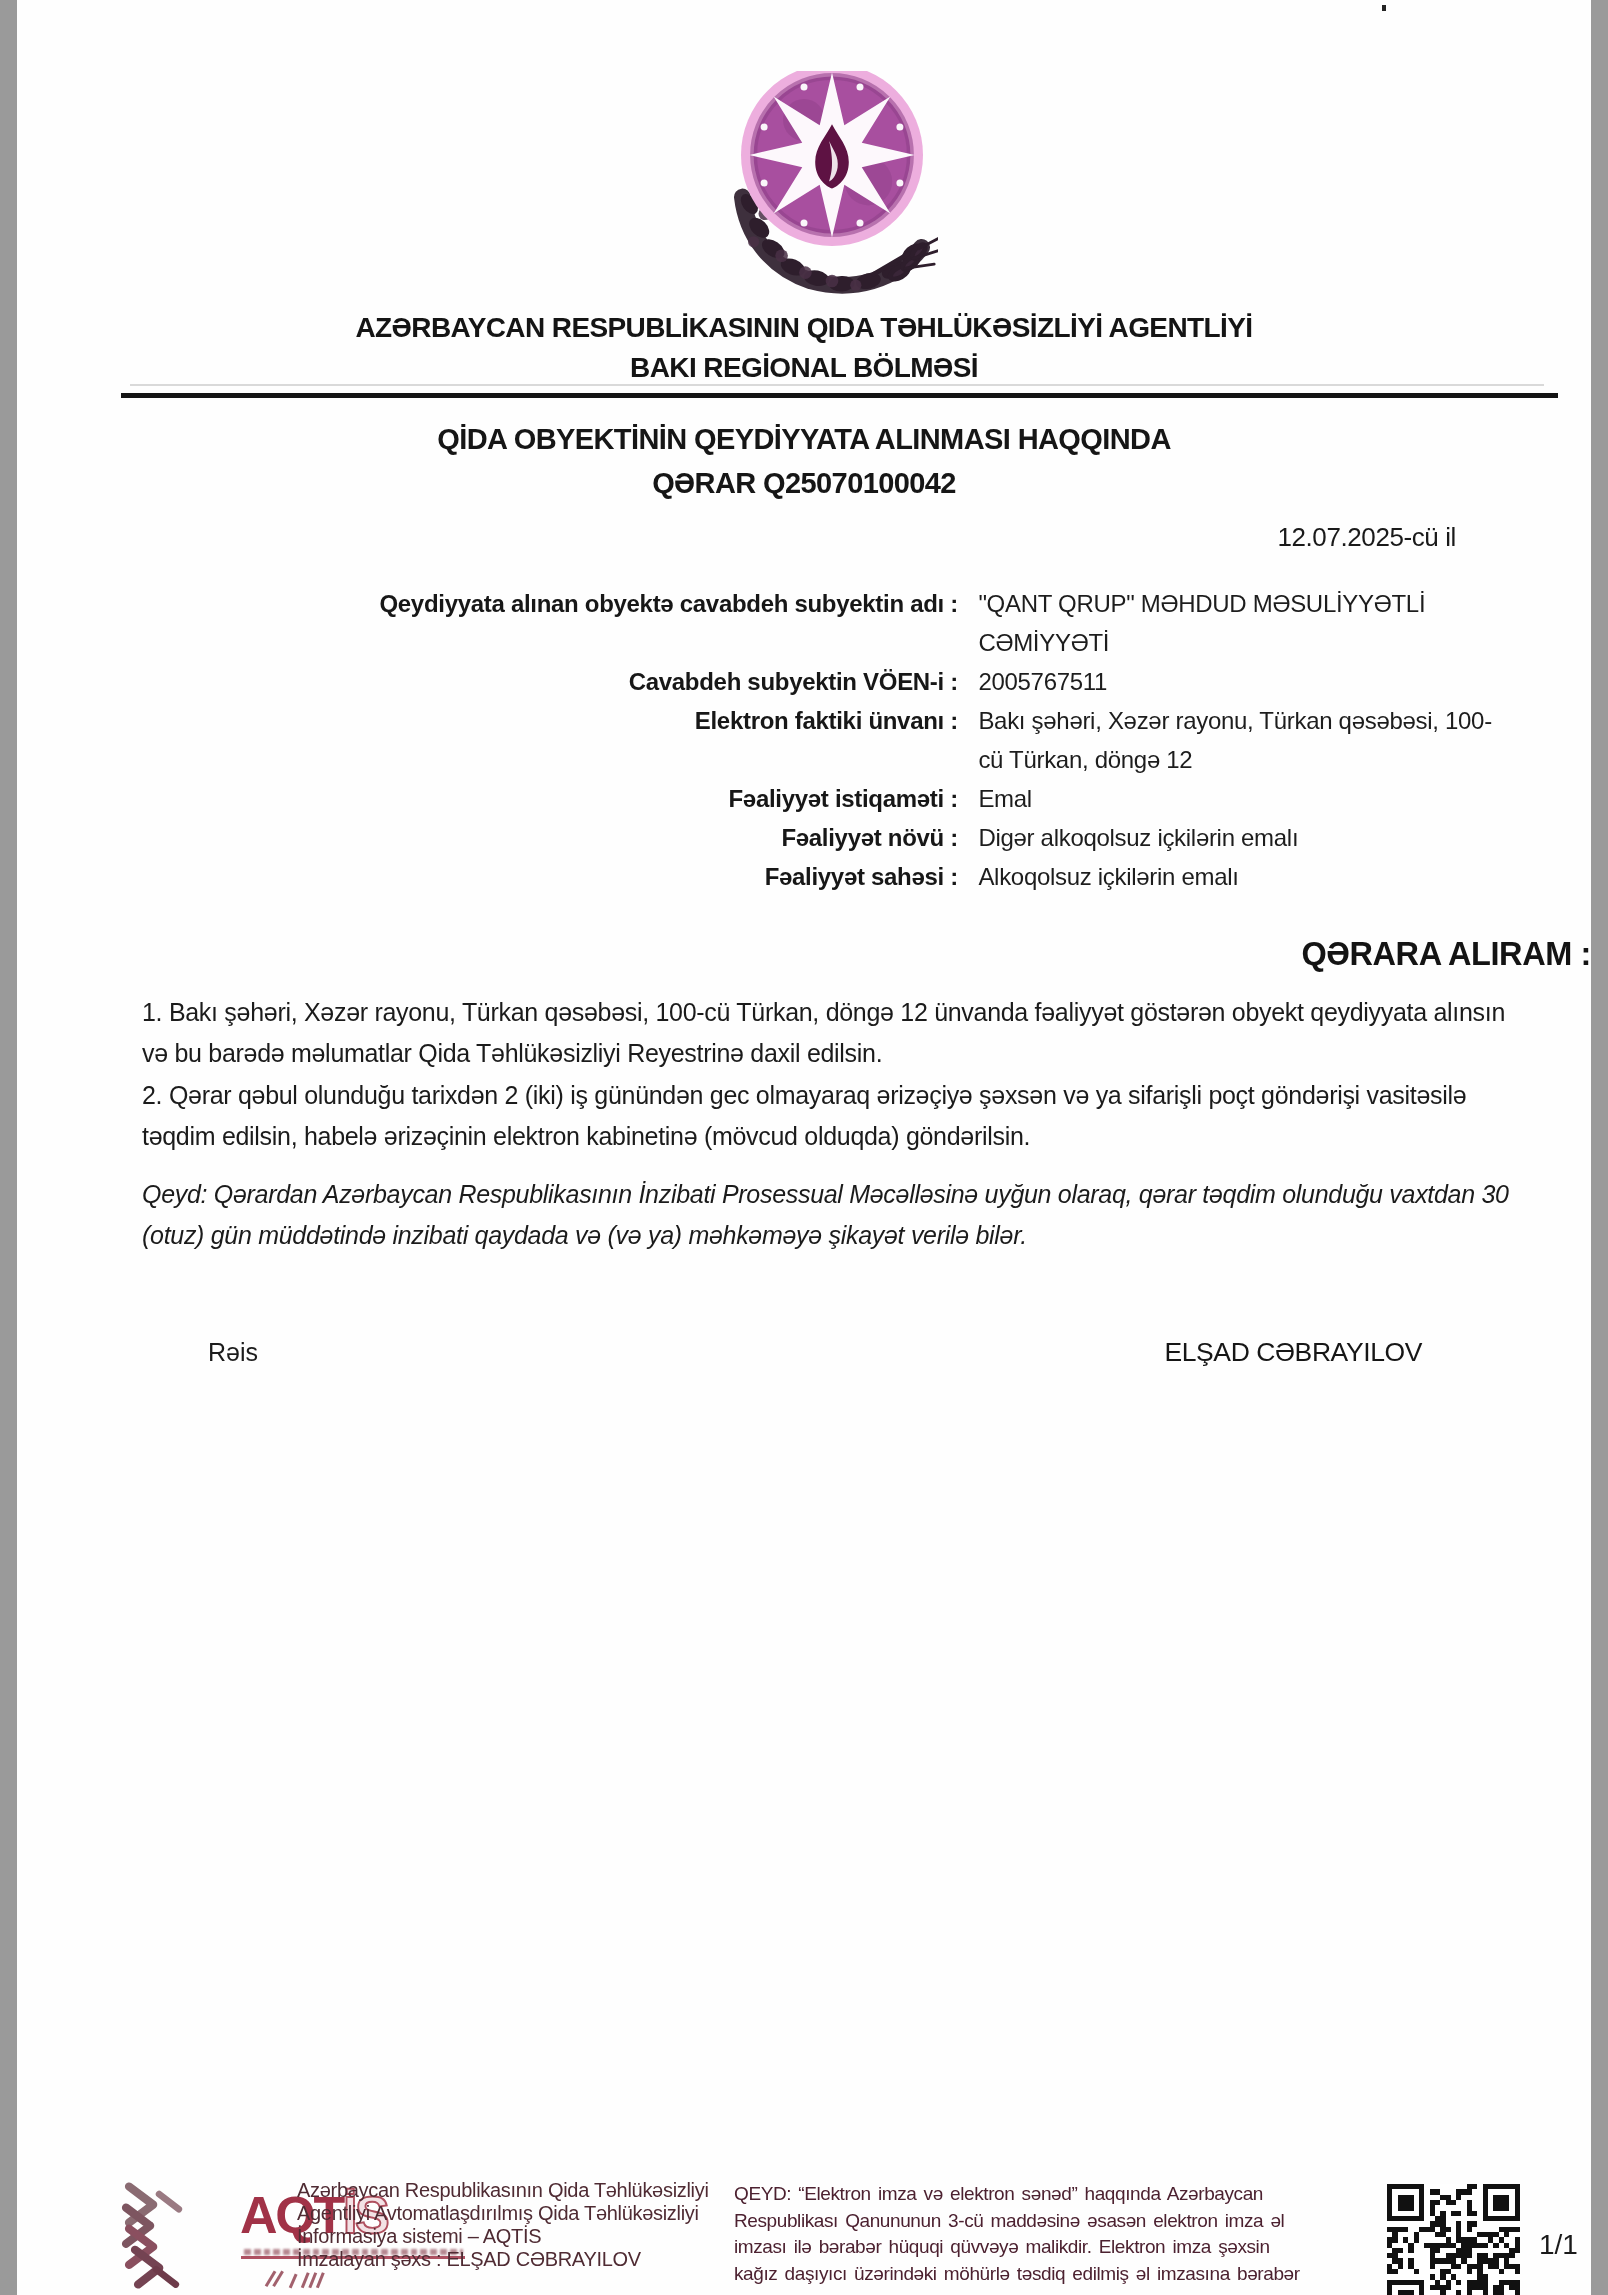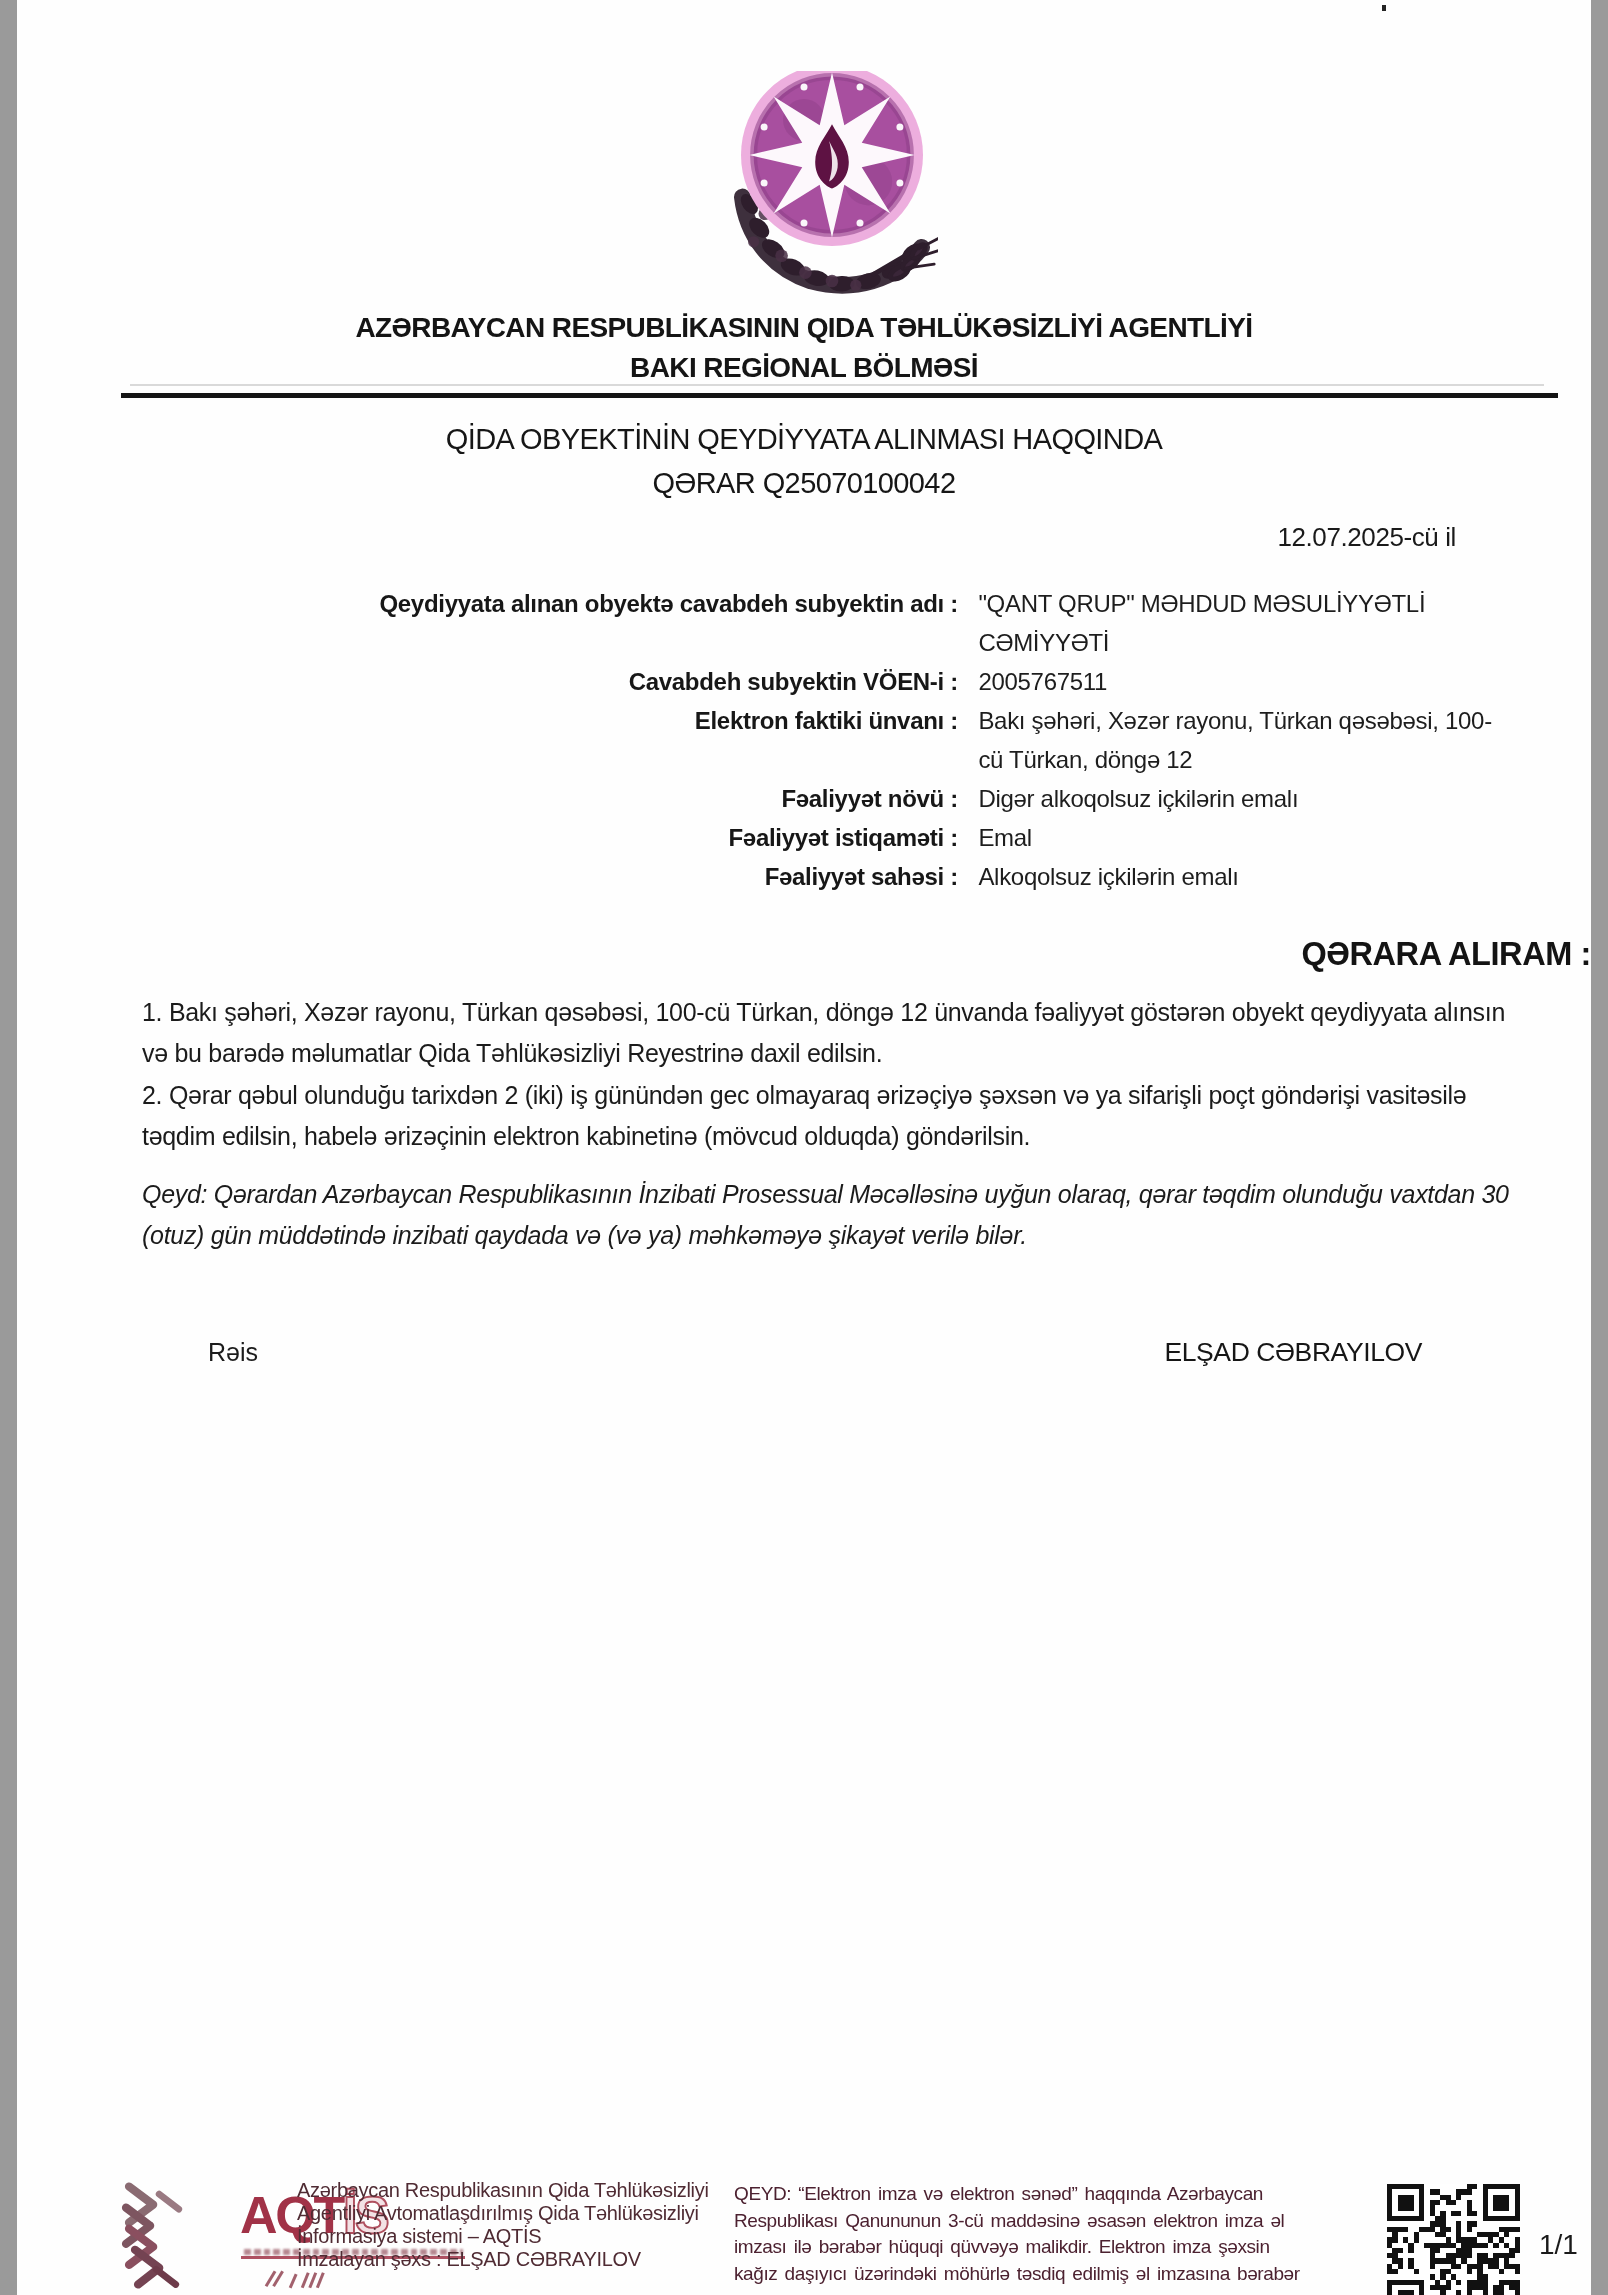--- a/index.html
+++ b/index.html
@@ -11,21 +11,21 @@
   .pre{white-space:pre-line;}
   
   .agency{
     position:absolute;top:308px;left:0;width:100%;text-align:center;
     font-weight:bold;font-size:28px;line-height:40px;letter-spacing:-0.6px;color:#151515;
   }
   .rule{position:absolute;left:104px;top:393px;width:1437px;height:4.5px;background:#141414;}
   .rule-ghost{position:absolute;left:113px;top:384px;width:1414px;height:2.3px;background:#555;opacity:.22;}
   .doc-title{
     position:absolute;top:417px;left:0;width:100%;text-align:center;
-    font-weight:normal;font-size:29px;line-height:44px;letter-spacing:-0.6px;color:#161616;
+    font-weight:bold;font-size:29px;line-height:44px;letter-spacing:-0.6px;color:#161616;
   }
   .date{
     position:absolute;top:522px;right:135px;font-size:26px;letter-spacing:-0.4px;color:#1a1a1a;
   }
   
   .fields{position:absolute;left:121px;top:584px;width:1384px;font-size:24px;line-height:39px;letter-spacing:-0.3px;}
   .frow{display:flex;align-items:flex-start;}
   .flbl{width:820px;flex:0 0 820px;text-align:right;font-weight:bold;color:#171717;}
   .fval{margin-left:20.4px;width:575px;color:#1d1d1d;}
   
@@ -154,26 +154,26 @@
     <div class="frow">
       <div class="flbl">Cavabdeh subyektin VÖEN-i :</div>
       <div class="fval pre">2005767511</div>
     </div>
     <div class="frow">
       <div class="flbl">Elektron faktiki ünvanı :</div>
       <div class="fval pre">Bakı şəhəri, Xəzər rayonu, Türkan qəsəbəsi, 100-
 cü Türkan, döngə 12</div>
     </div>
     <div class="frow">
+      <div class="flbl">Fəaliyyət istiqaməti :</div>
+      <div class="fval pre">Emal</div>
+    </div>
+    <div class="frow">
       <div class="flbl">Fəaliyyət növü :</div>
       <div class="fval pre">Digər alkoqolsuz içkilərin emalı</div>
-    </div>
-    <div class="frow">
-      <div class="flbl">Fəaliyyət istiqaməti :</div>
-      <div class="fval pre">Emal</div>
     </div>
     <div class="frow">
       <div class="flbl">Fəaliyyət sahəsi :</div>
       <div class="fval pre">Alkoqolsuz içkilərin emalı</div>
     </div>
   </div>
 
   <div class="decision-heading">QƏRARA ALIRAM :</div>
   <div class="para para1 pre">1. Bakı şəhəri, Xəzər rayonu, Türkan qəsəbəsi, 100-cü Türkan, döngə 12 ünvanda fəaliyyət göstərən obyekt qeydiyyata alınsın
 və bu barədə məlumatlar Qida Təhlükəsizliyi Reyestrinə daxil edilsin.</div>

